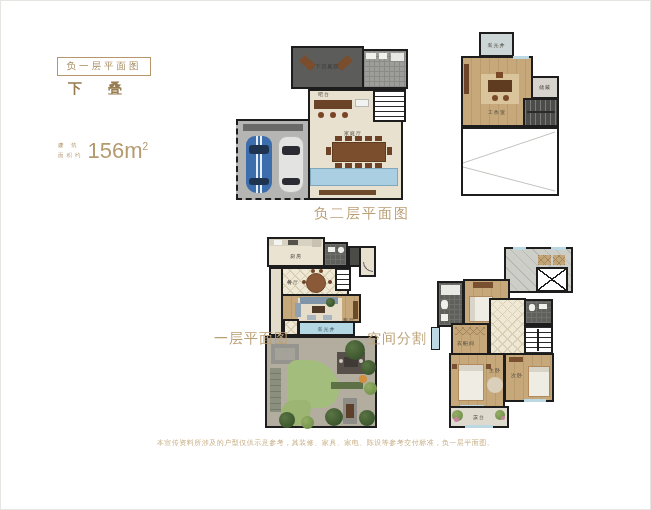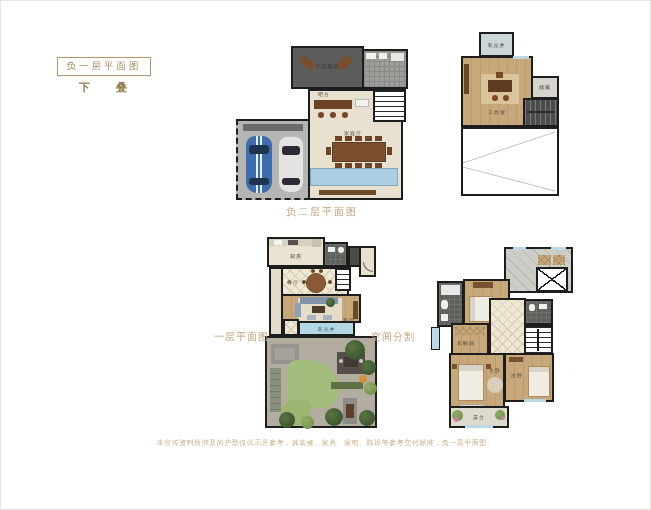--- a/index.html
+++ b/index.html
@@ -4,21 +4,21 @@
 <style>
   html,body{margin:0;padding:0;background:#fff;}
   .page{position:relative;width:651px;height:510px;background:#ffffff;border:1px solid #e6e5e2;
         box-sizing:border-box;font-family:"Liberation Serif",serif;overflow:hidden;}
   .abs{position:absolute;}
   
   .rm{position:absolute;box-sizing:border-box;border:2.5px solid #1d1d1d;}
   .fu{position:absolute;box-sizing:border-box;}
   .lb{position:absolute;font-family:"Liberation Sans",sans-serif;font-size:6px;color:#45403a;
       letter-spacing:1px;white-space:nowrap;line-height:1;}
-  .cap{position:absolute;font-size:10px;color:#bb9f74;letter-spacing:2px;text-align:center;white-space:nowrap;}
+  .cap{position:absolute;font-size:14px;color:#bb9f74;letter-spacing:2px;text-align:right;white-space:nowrap;}
   
   .hatch{background-color:#efe8d5;background-image:
      repeating-linear-gradient(45deg,#d9cfb4 0 1px,transparent 1px 7px),
      repeating-linear-gradient(-45deg,#d9cfb4 0 1px,transparent 1px 7px);}
   .mosaic{background-color:#9d9d99;background-image:
      repeating-linear-gradient(0deg,#8a8a86 0 1px,transparent 1px 5px),
      repeating-linear-gradient(90deg,#8a8a86 0 1px,transparent 1px 5px);}
   .mosaic-dark{background-color:#5f5f5c;background-image:
      repeating-linear-gradient(0deg,#6f6f6b 0 1px,transparent 1px 5px),
      repeating-linear-gradient(90deg,#6f6f6b 0 1px,transparent 1px 5px);}
@@ -46,21 +46,28 @@
   .area-value sup{font-size:10px;}
   .disclaimer{position:absolute;left:0;right:0;text-align:center;color:#c7ae85;
               font-size:7px;line-height:12px;letter-spacing:.5px;}
 </style>
 </head>
 <body>
 
 <div class="page">
 
   <div class="badge" style="left:56px;top:56px;width:92px;height:17px;line-height:17px;">负一层平面图</div>
-  <div class="series" style="left:44px;top:79px;width:116px;font-size:11px;letter-spacing:26px;text-indent:26px;">下叠</div>
+  <div class="series" style="left:36px;top:79px;width:116px;font-size:14px;letter-spacing:26px;text-indent:26px;">下叠</div>
+  <div class="area-row" style="left:57px;top:139px;">
+    <div class="area-prefix">
+      <span>建 筑</span>
+      <span>面积约</span>
+    </div>
+    <div class="area-value"><span>156m</span><sup>2</sup></div>
+  </div>
 
   <div class="abs" style="left:233px;top:43px;width:176px;height:156px;">
 
     <div class="rm" style="left:57px;top:2px;width:73px;height:43px;background:#5c5c5a;">
       <div class="fu" style="left:7px;top:11px;width:15px;height:8px;background:#7a4e2d;transform:rotate(40deg);"></div>
       <div class="fu" style="left:44px;top:11px;width:15px;height:8px;background:#7a4e2d;transform:rotate(-40deg);"></div>
       <div class="lb" style="left:0;right:0;top:16px;text-align:center;color:#35332f;font-size:5px;">下沉庭院</div>
     </div>
 
     <div class="rm mosaic" style="left:128px;top:5px;width:46px;height:40px;">

